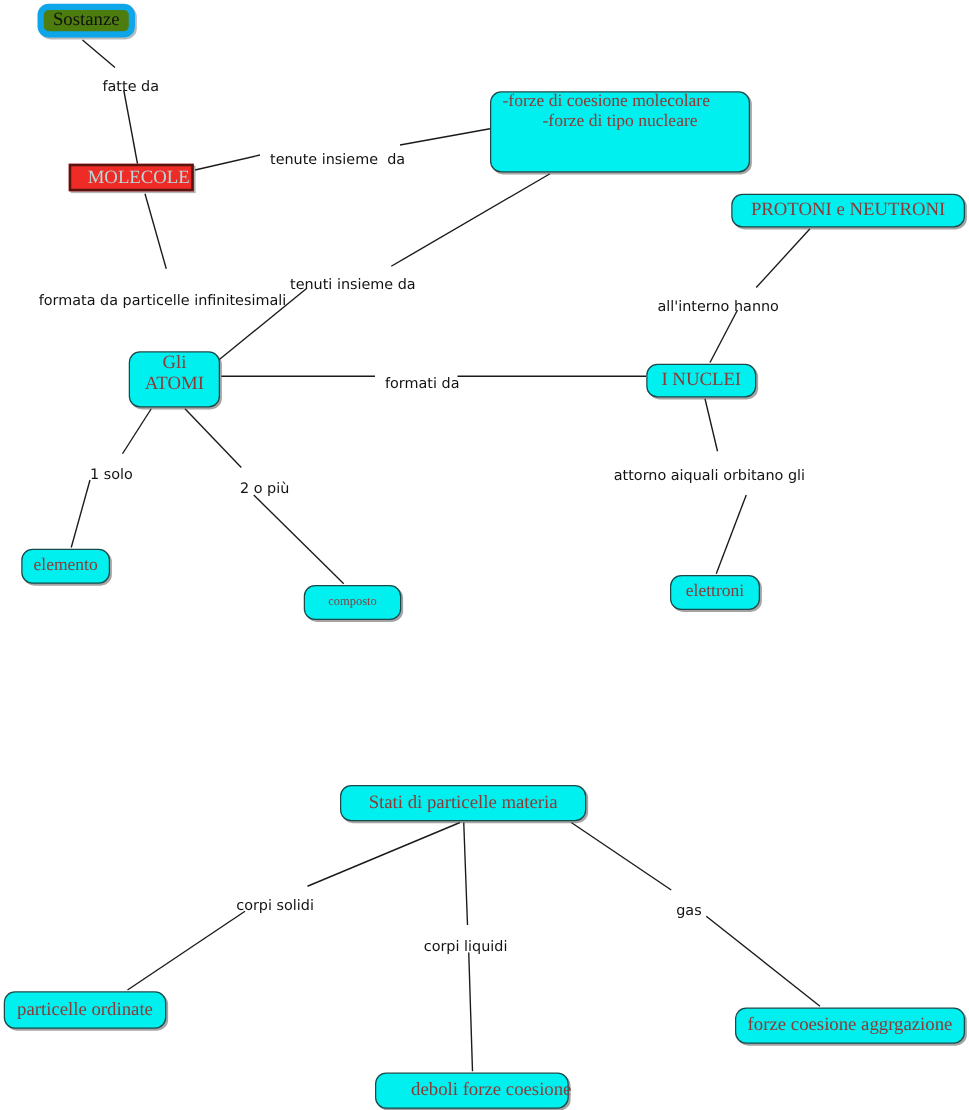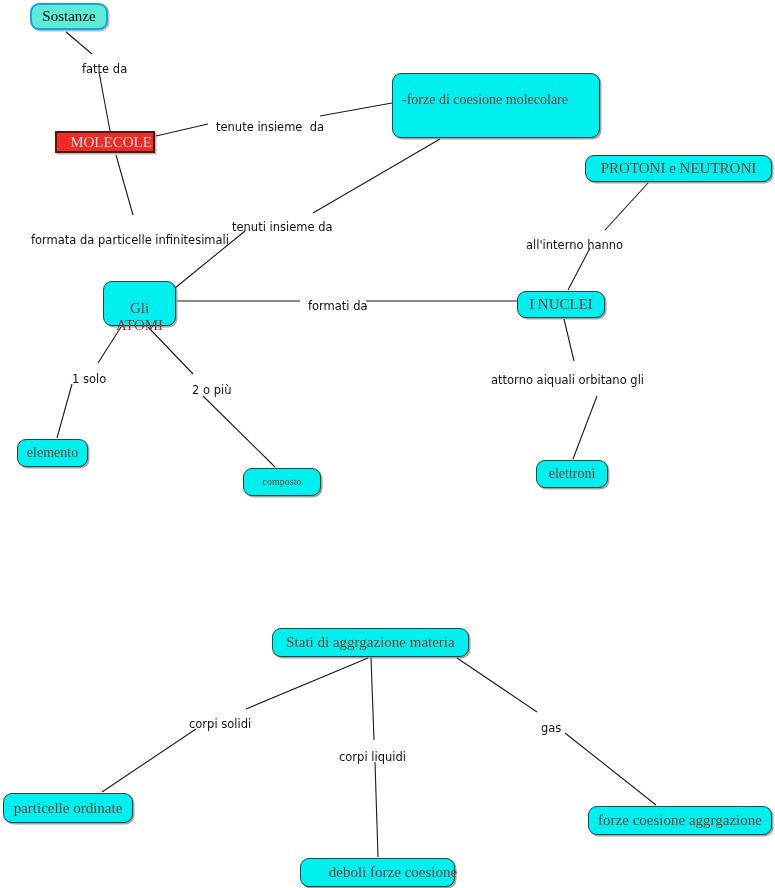--- a/index.html
+++ b/index.html
@@ -36,38 +36,38 @@
     z-index: 3;
   }
   .node.cyan {
     background: #00f0f0;
     border: 1px solid #1a4a4a;
     border-radius: 9px;
     color: #8b3a36;
     box-shadow: 1.5px 1.5px 0 rgba(90,90,90,0.55);
   }
   .node.plain {
-    background: #5eead4;
-    border: 2px solid #0ea5e9;
+    background: #4d7c0f;
+    border: 5px solid #0ea5e9;
     border-radius: 9px;
     color: #111111;
     box-shadow: 1.5px 1.5px 0 rgba(120,120,120,0.5);
     text-align: right;
   }
   .node.red {
     background: #ee2b26;
     border: 2px solid #5a1410;
     border-radius: 0;
     color: #b7d9d9;
     box-shadow: 1.5px 1.5px 0 rgba(90,90,90,0.45);
     padding-left: 12px;
   }
   .node.multiline {
     display: block;
-    padding-top: 18px;
+    padding-top: 0;
   }
   .node.multiline .line {
     display: block;
     text-align: center;
   }
   .node.multiline .line.first {
     text-align: left;
     padding-left: 9px;
   }
   .elabel {
@@ -105,28 +105,28 @@
       <line x1="368" y1="658" x2="246" y2="709" stroke="#1a1a1a" stroke-width="1.1"></line>
       <line x1="196" y1="729" x2="102" y2="792" stroke="#1a1a1a" stroke-width="1.1"></line>
       <line x1="371" y1="658" x2="374" y2="740" stroke="#1a1a1a" stroke-width="1.1"></line>
       <line x1="375" y1="762" x2="378" y2="857" stroke="#1a1a1a" stroke-width="1.1"></line>
       <line x1="457" y1="658" x2="537" y2="712" stroke="#1a1a1a" stroke-width="1.1"></line>
       <line x1="565" y1="733" x2="656" y2="805" stroke="#1a1a1a" stroke-width="1.1"></line>
     </svg>
   <div id="node-layer">
       <div class="node plain" style="left: 30px; top: 3px; width: 78px; height: 27px; font-size: 15px;"><span>Sostanze</span></div>
       <div class="node red" style="left: 55px; top: 131px; width: 100px; height: 22px; font-size: 15px;"><span>MOLECOLE</span></div>
-      <div class="node cyan multiline" style="left: 392px; top: 73px; width: 208px; height: 65px; font-size: 14px;"><span class="line first">-forze di coesione molecolare</span></div>
+      <div class="node cyan multiline" style="left: 392px; top: 73px; width: 208px; height: 65px; font-size: 14px;"><span class="line first">-forze di coesione molecolare</span><span class="line">-forze di tipo nucleare</span></div>
       <div class="node cyan" style="left: 585px; top: 155px; width: 187px; height: 27px; font-size: 15px;"><span>PROTONI e NEUTRONI</span></div>
       <div class="node cyan multiline" style="left: 103px; top: 281px; width: 73px; height: 45px; font-size: 15px;"><span class="line">Gli</span><span class="line">ATOMI</span></div>
       <div class="node cyan" style="left: 517px; top: 291px; width: 88px; height: 27px; font-size: 15px;"><span>I NUCLEI</span></div>
       <div class="node cyan" style="left: 17px; top: 439px; width: 71px; height: 28px; font-size: 14px;"><span>elemento</span></div>
       <div class="node cyan" style="left: 243px; top: 468px; width: 78px; height: 28px; font-size: 10px;"><span>composto</span></div>
       <div class="node cyan" style="left: 536px; top: 460px; width: 72px; height: 28px; font-size: 14px;"><span>elettroni</span></div>
-      <div class="node cyan" style="left: 272px; top: 628px; width: 197px; height: 29px; font-size: 15px;"><span>Stati di aggrgazione materia</span></div>
+      <div class="node cyan" style="left: 272px; top: 628px; width: 197px; height: 29px; font-size: 15px;"><span>Stati di particelle materia</span></div>
       <div class="node cyan" style="left: 3px; top: 793px; width: 130px; height: 30px; font-size: 15px;"><span>particelle ordinate</span></div>
       <div class="node cyan" style="left: 300px; top: 858px; width: 155px; height: 29px; font-size: 15px; padding-left: 31px;"><span>deboli forze coesione</span></div>
       <div class="node cyan" style="left: 588px; top: 806px; width: 184px; height: 29px; font-size: 15px;"><span>forze coesione aggrgazione</span></div>
     </div>
   <div id="label-layer">
       <div class="elabel" style="left: 82px; top: 62px;">fatte da</div>
       <div class="elabel" style="left: 216px; top: 120px;">tenute insieme  da</div>
       <div class="elabel" style="left: 232px; top: 220px;">tenuti insieme da</div>
       <div class="elabel" style="left: 31px; top: 233px;">formata da particelle infinitesimali</div>
       <div class="elabel" style="left: 526px; top: 238px;">all'interno hanno</div>

